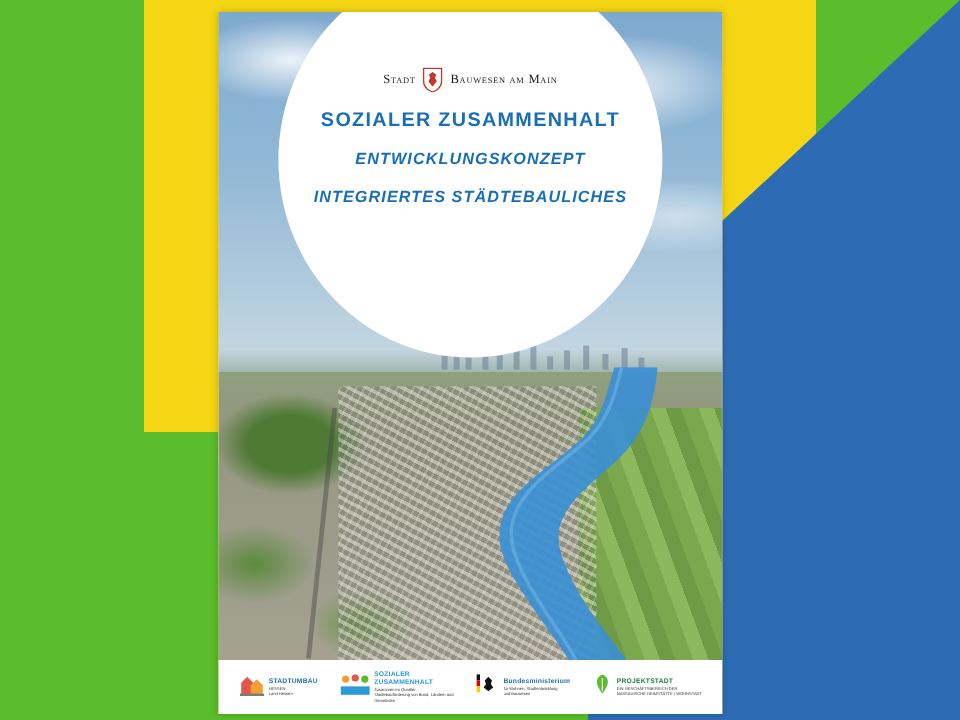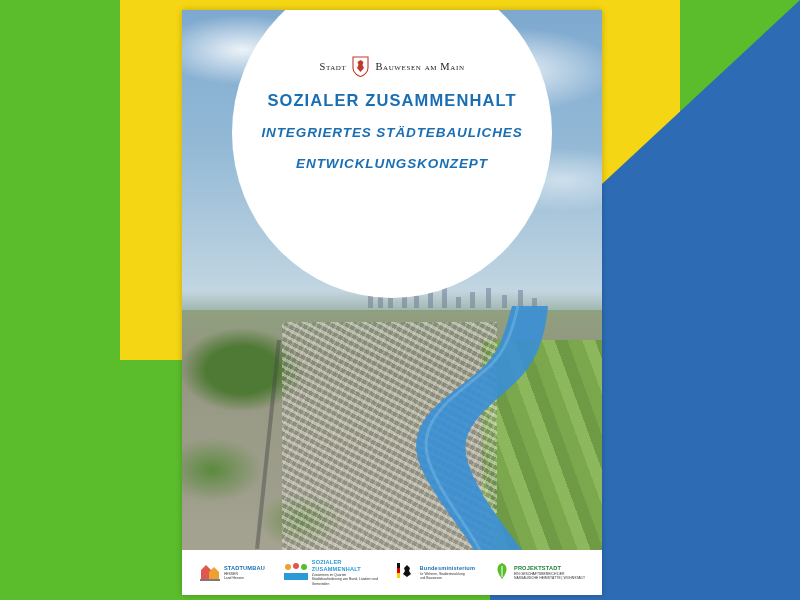--- a/index.html
+++ b/index.html
@@ -345,22 +345,22 @@
         <span class="crest">
           <svg width="17" height="21" viewBox="0 0 17 21">
             <path d="M1 1 H16 V12 C16 17 11 20 8.5 20.5 C6 20 1 17 1 12 Z" fill="#ffffff" stroke="#c0392b" stroke-width="1.1"></path>
             <path d="M8.5 4 L11.5 6 L10.5 9 L12 12 L8.5 16 L5 12 L6.5 9 L5.5 6 Z" fill="#c0392b"></path>
           </svg>
         </span>
         <span class="crest-txt-r">Bauwesen am Main</span>
       </div>
 
       <p class="kicker">SOZIALER ZUSAMMENHALT</p>
+      <p class="subtitle">ENTWICKLUNGSKONZEPT</p>
       <p class="subtitle">INTEGRIERTES STÄDTEBAULICHES</p>
-      <p class="subtitle">ENTWICKLUNGSKONZEPT</p>
     </div>
 
     <div class="logobar">
 
       <div class="logo l1">
         <span class="mark">
           <svg width="22" height="20" viewBox="0 0 22 20">
             <path d="M2 19 V9 L7 4 L12 9 V19 Z" fill="#e2574c"></path>
             <path d="M10 19 V11 L15 6 L20 11 V19 Z" fill="#f0a030"></path>
             <rect x="1" y="18" width="20" height="2" fill="#7a7a7a"></rect>

